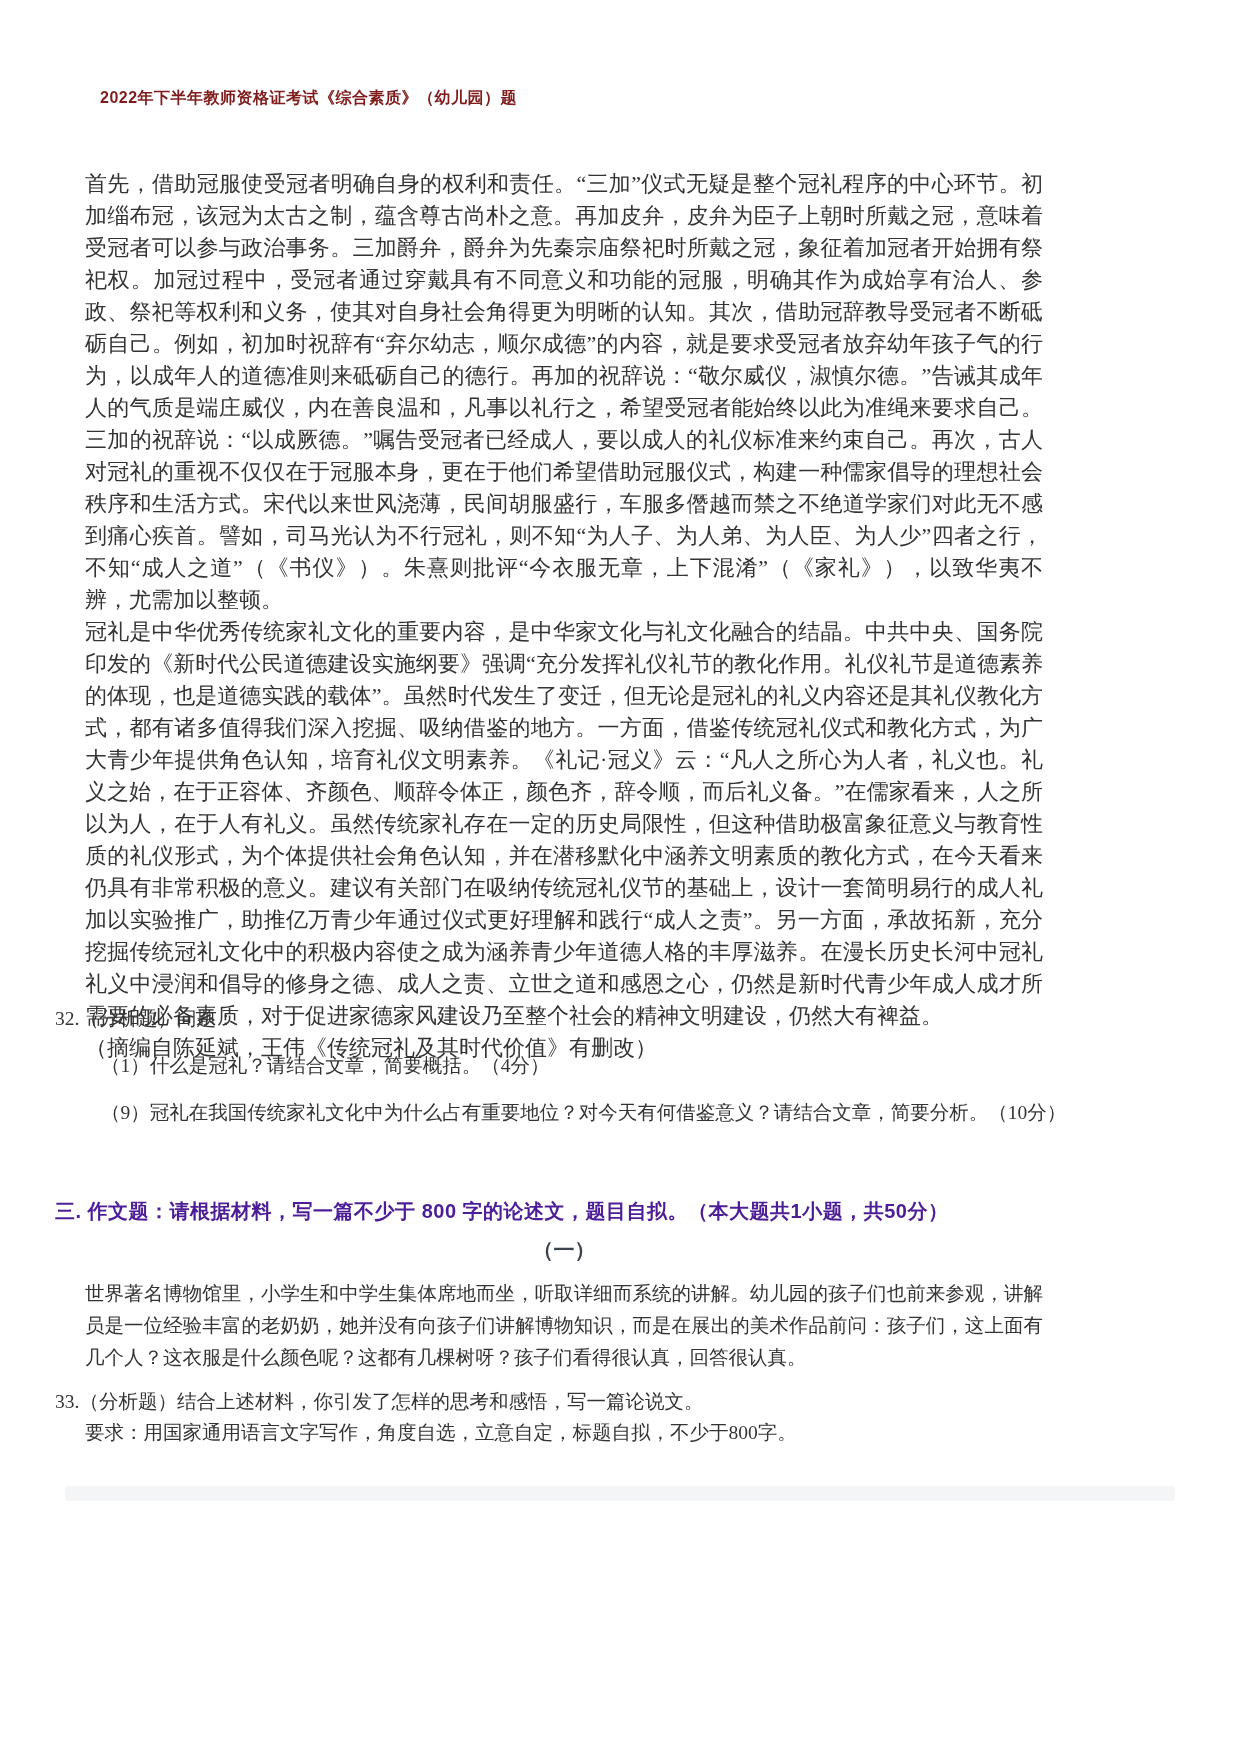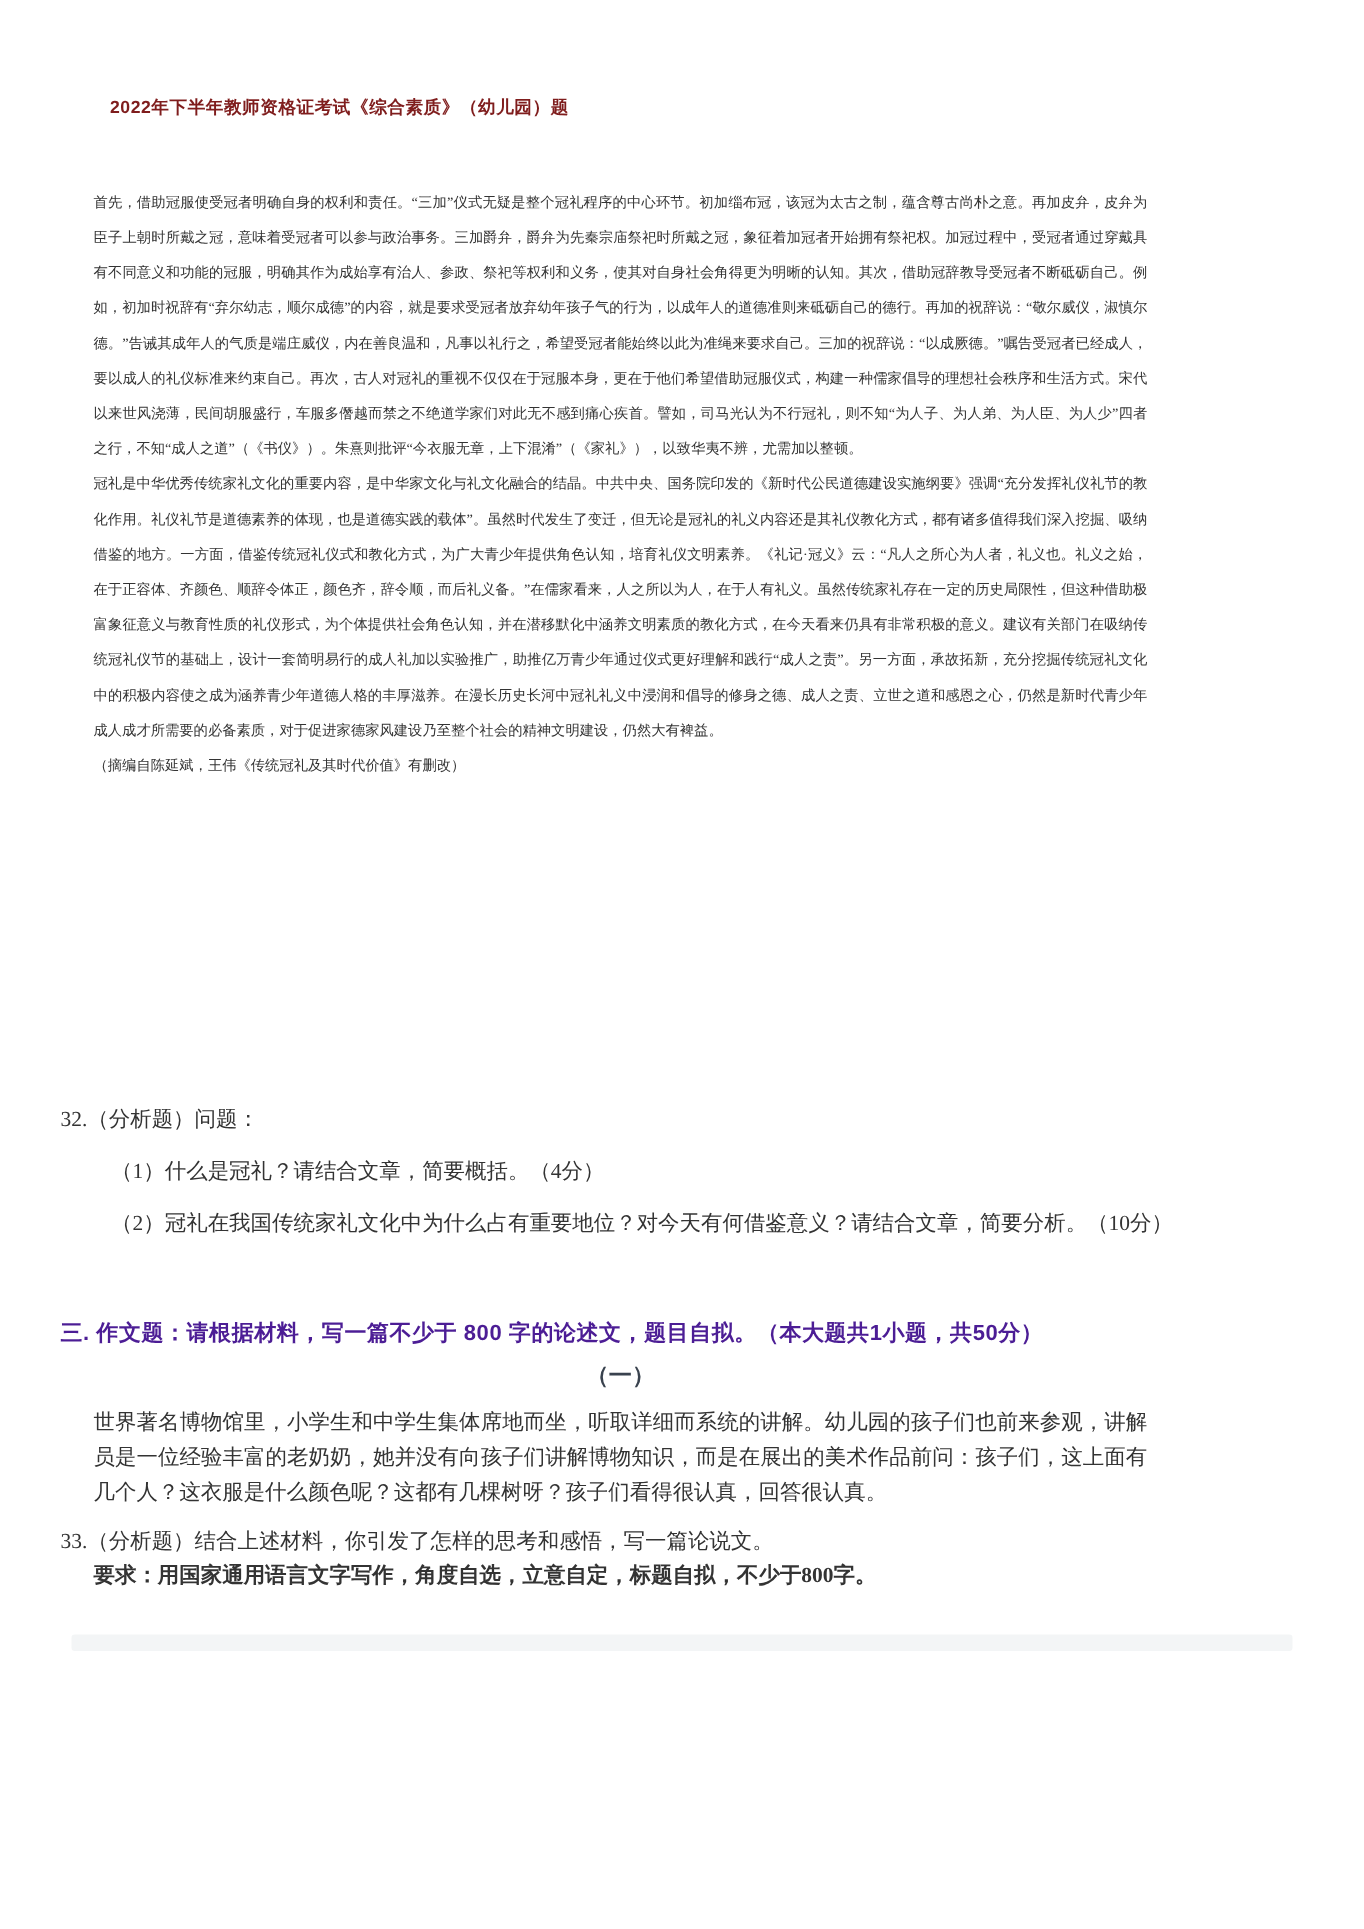--- a/index.html
+++ b/index.html
@@ -23,21 +23,21 @@
     font-size: 16px;
     font-weight: 600;
     color: #7f1d1d;
     letter-spacing: 0.5px;
   }
   .passage {
     position: absolute;
     left: 85px;
     top: 168px;
     width: 958px;
-    font-size: 13px;
+    font-size: 22px;
     line-height: 32px;
     text-align: justify;
     text-justify: inter-ideograph;
   }
   .passage p { margin: 0; }
   .attribution {
     text-align: left;
     margin: 0;
   }
   .q32-block {
@@ -85,21 +85,21 @@
   }
   .q33-block {
     position: absolute;
     left: 55px;
     top: 1386px;
     width: 1055px;
     font-size: 19.5px;
     line-height: 31px;
   }
   .q33-block p { margin: 0; }
-  .q33-requirement { margin-left: 30px !important; font-weight: bold; }
+  .q33-requirement { margin-left: 30px !important; }
   .footer-divider {
     position: absolute;
     left: 65px;
     top: 1486px;
     width: 1110px;
     height: 15px;
     background: #f3f5f6;
     border-radius: 3px;
   }
 </style>
@@ -111,21 +111,21 @@
 <div class="passage">
   <p>首先，借助冠服使受冠者明确自身的权利和责任。“三加”仪式无疑是整个冠礼程序的中心环节。初加缁布冠，该冠为太古之制，蕴含尊古尚朴之意。再加皮弁，皮弁为臣子上朝时所戴之冠，意味着受冠者可以参与政治事务。三加爵弁，爵弁为先秦宗庙祭祀时所戴之冠，象征着加冠者开始拥有祭祀权。加冠过程中，受冠者通过穿戴具有不同意义和功能的冠服，明确其作为成始享有治人、参政、祭祀等权利和义务，使其对自身社会角得更为明晰的认知。其次，借助冠辞教导受冠者不断砥砺自己。例如，初加时祝辞有“弃尔幼志，顺尔成德”的内容，就是要求受冠者放弃幼年孩子气的行为，以成年人的道德准则来砥砺自己的德行。再加的祝辞说：“敬尔威仪，淑慎尔德。”告诫其成年人的气质是端庄威仪，内在善良温和，凡事以礼行之，希望受冠者能始终以此为准绳来要求自己。三加的祝辞说：“以成厥德。”嘱告受冠者已经成人，要以成人的礼仪标准来约束自己。再次，古人对冠礼的重视不仅仅在于冠服本身，更在于他们希望借助冠服仪式，构建一种儒家倡导的理想社会秩序和生活方式。宋代以来世风浇薄，民间胡服盛行，车服多僭越而禁之不绝道学家们对此无不感到痛心疾首。譬如，司马光认为不行冠礼，则不知“为人子、为人弟、为人臣、为人少”四者之行，不知“成人之道”（《书仪》）。朱熹则批评“今衣服无章，上下混淆”（《家礼》），以致华夷不辨，尤需加以整顿。</p>
   <p>冠礼是中华优秀传统家礼文化的重要内容，是中华家文化与礼文化融合的结晶。中共中央、国务院印发的《新时代公民道德建设实施纲要》强调“充分发挥礼仪礼节的教化作用。礼仪礼节是道德素养的体现，也是道德实践的载体”。虽然时代发生了变迁，但无论是冠礼的礼义内容还是其礼仪教化方式，都有诸多值得我们深入挖掘、吸纳借鉴的地方。一方面，借鉴传统冠礼仪式和教化方式，为广大青少年提供角色认知，培育礼仪文明素养。《礼记·冠义》云：“凡人之所心为人者，礼义也。礼义之始，在于正容体、齐颜色、顺辞令体正，颜色齐，辞令顺，而后礼义备。”在儒家看来，人之所以为人，在于人有礼义。虽然传统家礼存在一定的历史局限性，但这种借助极富象征意义与教育性质的礼仪形式，为个体提供社会角色认知，并在潜移默化中涵养文明素质的教化方式，在今天看来仍具有非常积极的意义。建议有关部门在吸纳传统冠礼仪节的基础上，设计一套简明易行的成人礼加以实验推广，助推亿万青少年通过仪式更好理解和践行“成人之责”。另一方面，承故拓新，充分挖掘传统冠礼文化中的积极内容使之成为涵养青少年道德人格的丰厚滋养。在漫长历史长河中冠礼礼义中浸润和倡导的修身之德、成人之责、立世之道和感恩之心，仍然是新时代青少年成人成才所需要的必备素质，对于促进家德家风建设乃至整个社会的精神文明建设，仍然大有裨益。</p>
   <p class="attribution">（摘编自陈延斌，王伟《传统冠礼及其时代价值》有删改）</p>
 </div>
 
 <div class="q32-block">
   <p class="q-stem">32.（分析题）问题：</p>
   <div class="q-items">
     <p>（1）什么是冠礼？请结合文章，简要概括。（4分）</p>
-    <p>（2）冠礼在我国传统家礼文化中为什么占有重要地位？对今天有何借鉴意义？请结合文章，简要分析。（10分）</p>
+    <p>（9）冠礼在我国传统家礼文化中为什么占有重要地位？对今天有何借鉴意义？请结合文章，简要分析。（10分）</p>
   </div>
 </div>
 
 <div class="section-heading">三. 作文题：请根据材料，写一篇不少于 800 字的论述文，题目自拟。（本大题共1小题，共50分）</div>
 
 <div class="material-label">（一）</div>
 
 <div class="material">世界著名博物馆里，小学生和中学生集体席地而坐，听取详细而系统的讲解。幼儿园的孩子们也前来参观，讲解员是一位经验丰富的老奶奶，她并没有向孩子们讲解博物知识，而是在展出的美术作品前问：孩子们，这上面有几个人？这衣服是什么颜色呢？这都有几棵树呀？孩子们看得很认真，回答很认真。</div>
 
 <div class="q33-block">

